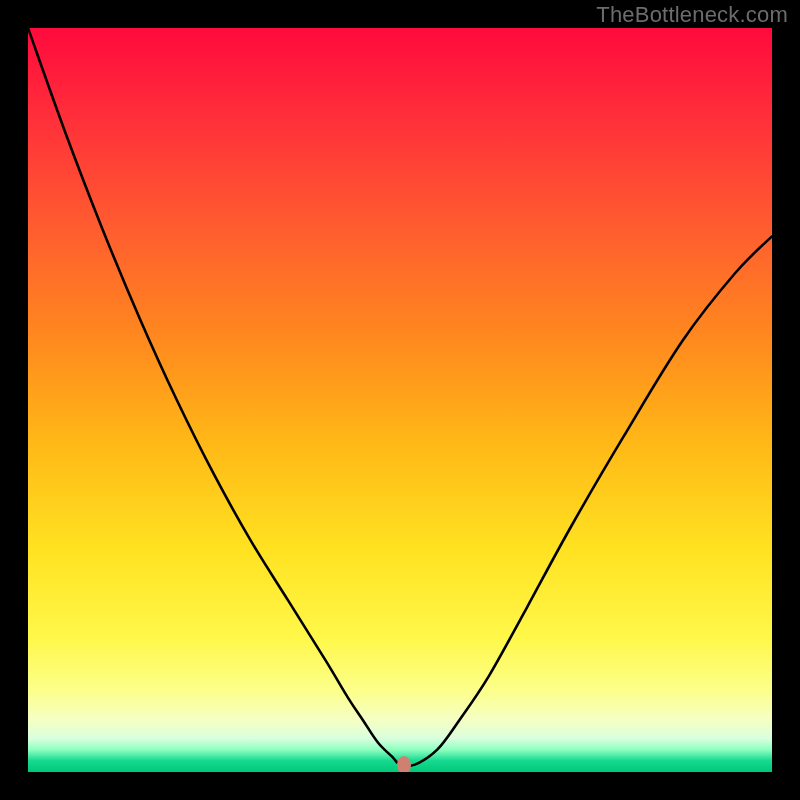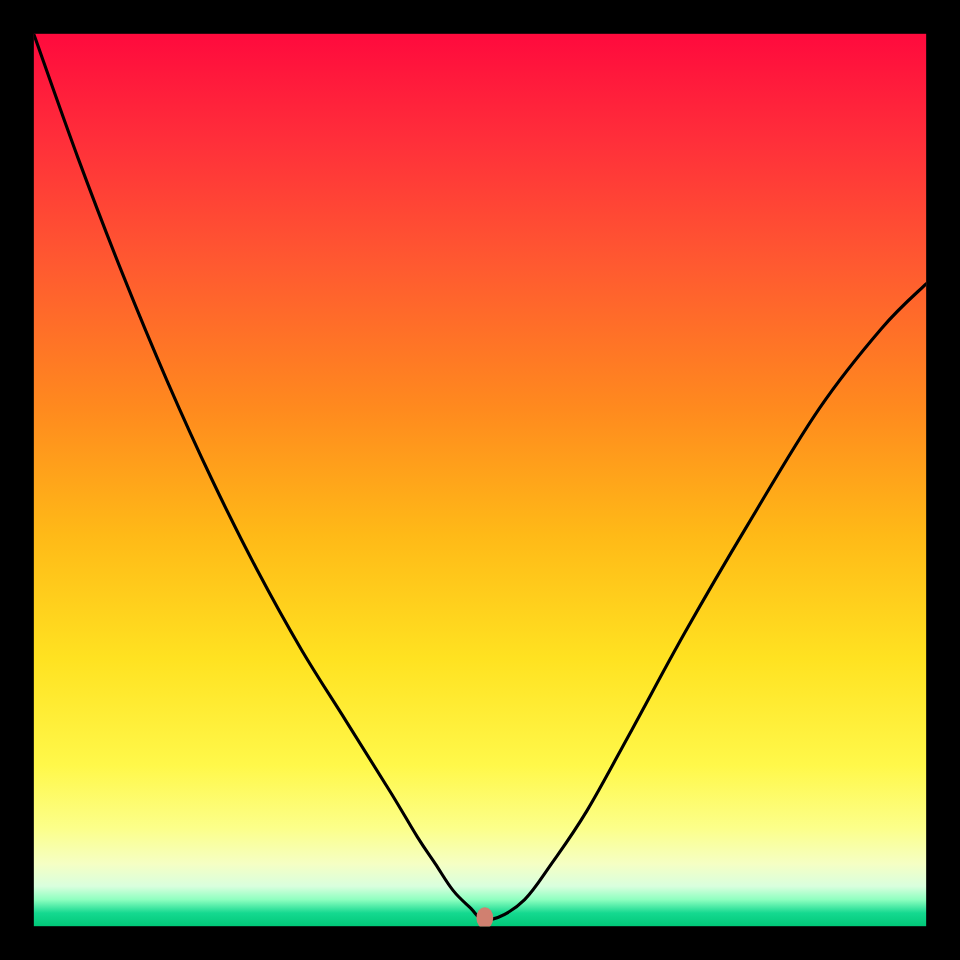--- a/index.html
+++ b/index.html
@@ -72,20 +72,21 @@
     border-radius: 7px / 9px;
     background: #d08070;
     transform: translate(-50%, -50%);
     z-index: 5;
   }
 </style>
 </head>
 <body>
 
 <div class="frame">
+  <div class="watermark">TheBottleneck.com</div>
 
   <div class="plot-area">
     <div class="gradient-bg">
       <div class="gradient-main"></div>
     </div>
 
     <svg class="curve" viewBox="0 0 744 744" preserveAspectRatio="none">
       <path id="curve-path" d="M 0.0 0.0 C 6.7 18.7, 23.8 68.0, 37.2 104.2 C 50.6 140.3, 61.0 167.4, 74.4 200.9 C 87.8 234.4, 98.2 259.4, 111.6 290.2 C 125.0 321.0, 135.4 343.9, 148.8 372.0 C 162.2 400.1, 172.6 421.0, 186.0 446.4 C 199.4 471.8, 209.8 490.6, 223.2 513.4 C 236.6 536.1, 247.0 551.5, 260.4 572.9 C 273.8 594.3, 286.9 615.0, 297.6 632.4 C 308.3 649.8, 313.2 658.9, 319.9 669.6 C 326.6 680.3, 329.4 683.9, 334.8 691.9 C 340.2 700.0, 344.3 707.5, 349.7 714.2 C 355.0 720.9, 360.5 725.1, 364.6 729.1 C 368.6 733.1, 368.0 735.2, 372.0 736.6 C 376.0 737.9, 380.2 739.2, 386.9 736.6 C 393.6 733.9, 401.2 729.7, 409.2 721.7 C 417.2 713.6, 422.1 705.3, 431.5 691.9 C 440.9 678.5, 449.2 667.4, 461.3 647.3 C 473.3 627.2, 483.7 607.1, 498.5 580.3 C 513.2 553.5, 525.7 529.3, 543.1 498.5 C 560.5 467.7, 575.1 442.7, 595.2 409.2 C 615.3 375.7, 634.6 341.9, 654.7 312.5 C 674.8 283.0, 690.7 264.3, 706.8 245.5 C 722.9 226.8, 737.3 215.0, 744.0 208.3" fill="none" stroke="#000000" stroke-width="2.6" stroke-linecap="round" stroke-linejoin="round"></path>
     </svg>
 

